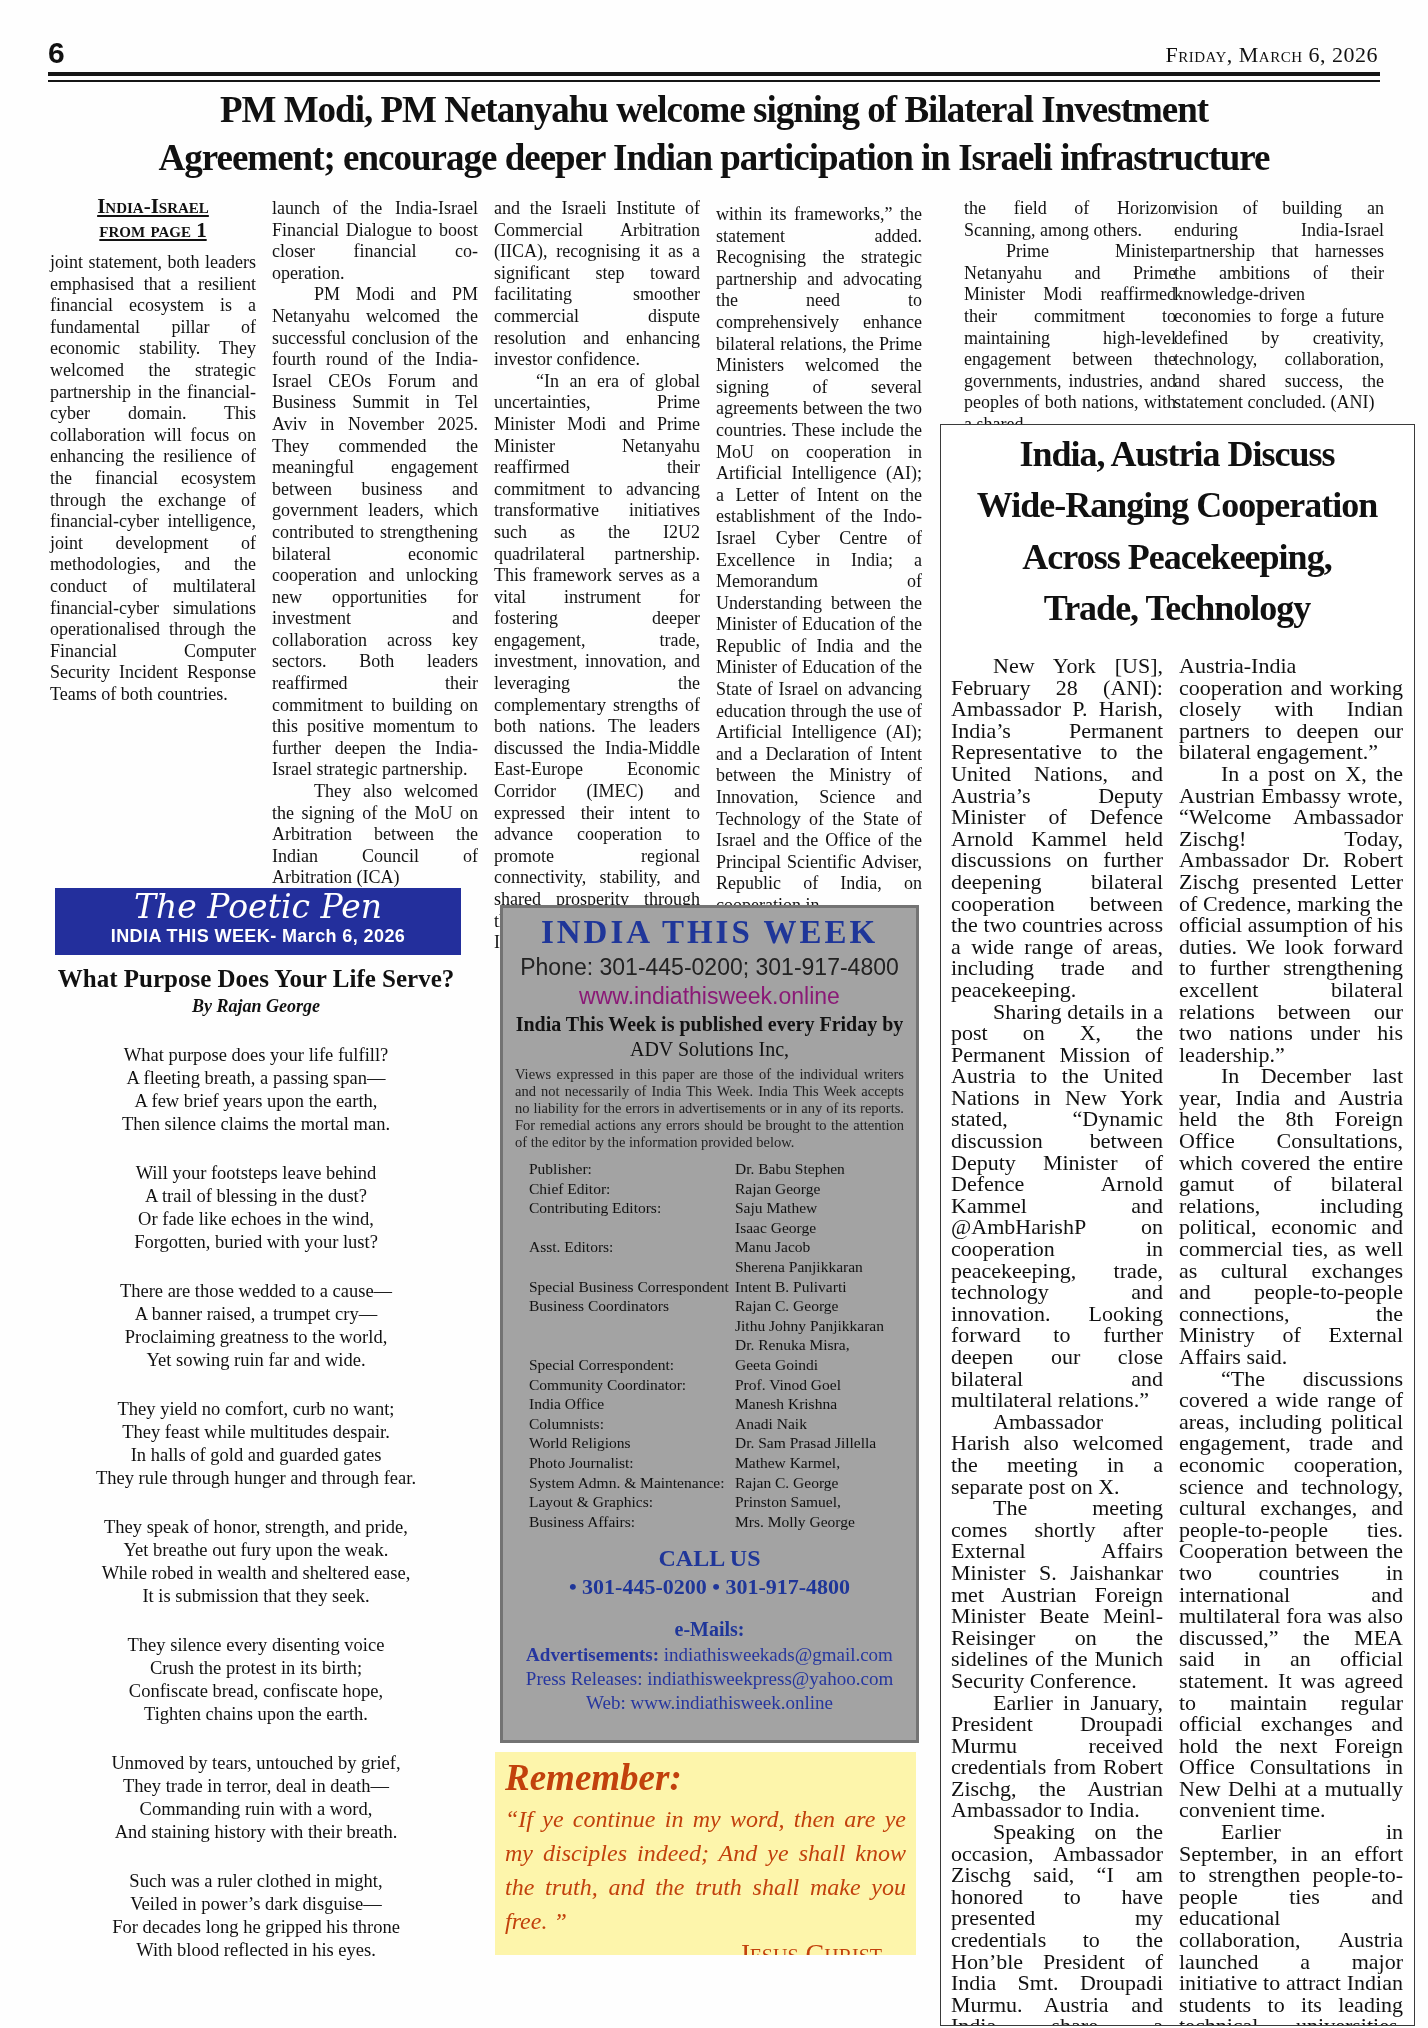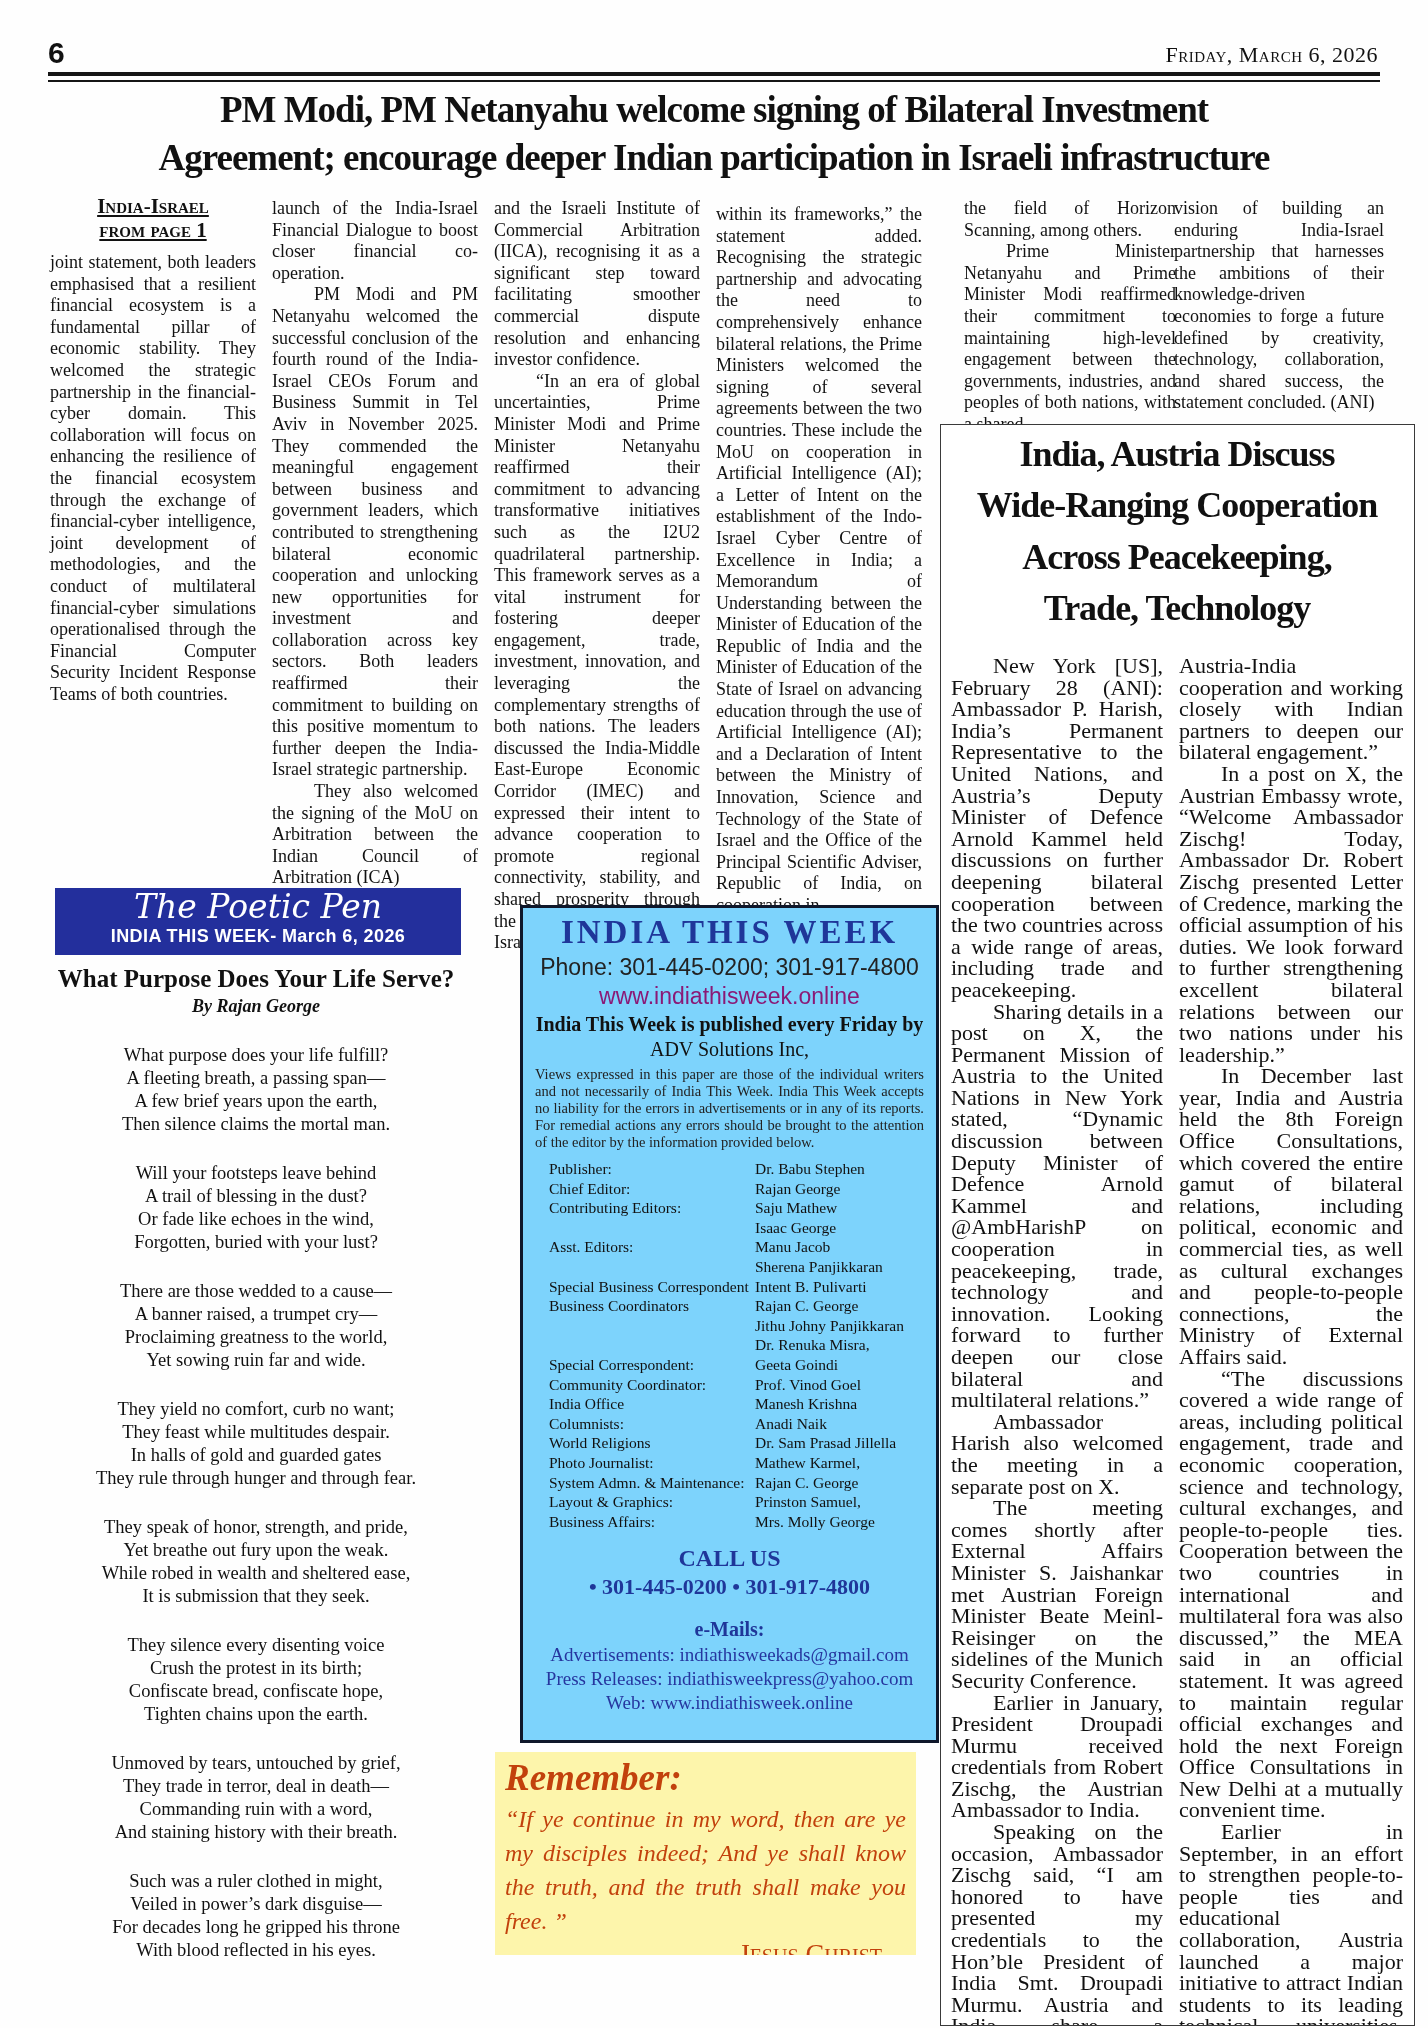--- a/index.html
+++ b/index.html
@@ -44,38 +44,38 @@
   .banner-script{font-style:italic;font-size:33px;line-height:37px;padding-top:0;
                  font-family:"DejaVu Serif",serif;}
   .banner-sub{font-family:"Liberation Sans",sans-serif;font-weight:bold;font-size:18px;
               line-height:22px;letter-spacing:.4px;}
   .poem{position:absolute;left:50px;top:964px;width:412px;text-align:center;}
   .poem-title{font-weight:bold;font-size:25px;line-height:30px;}
   .poem-byline{font-weight:bold;font-style:italic;font-size:18px;line-height:24px;}
   .stanza{margin-top:26px;font-size:18.5px;line-height:23px;}
   
   .itw{position:absolute;left:500px;top:905px;width:419px;height:838px;
-       background:#7dd3fc;border:3px solid #0f172a;box-sizing:border-box;
-       overflow:hidden;text-align:center;margin-left:20px;}
+       background:#a3a3a3;border:3px solid #737373;box-sizing:border-box;
+       overflow:hidden;text-align:center;}
   .itw-title{color:#1f3699;font-weight:bold;font-size:33px;line-height:40px;
              letter-spacing:3px;margin-top:4px;}
   .itw-phone{font-family:"Liberation Sans",sans-serif;font-size:23px;line-height:30px;color:#222;}
   .itw-web{font-family:"Liberation Sans",sans-serif;font-size:23px;line-height:29px;color:#8a1976;}
   .itw-pub1{font-weight:bold;font-size:20px;line-height:26px;color:#111;}
   .itw-pub2{font-size:20px;line-height:25px;color:#111;}
   .itw-disc{font-size:14.5px;line-height:17px;text-align:justify;margin:4px 12px 0 12px;color:#222;}
   .staff{margin:8px 0 0 26px;text-align:left;}
   .staff-row{display:flex;font-size:15.5px;line-height:19.6px;}
   .staff-role{width:206px;flex:0 0 auto;}
   .staff-name{flex:1;}
   .callus-title{color:#1f3699;font-weight:bold;font-size:24px;line-height:30px;margin-top:12px;}
   .callus-nums{color:#1f3699;font-weight:bold;font-size:22px;line-height:28px;}
   .emails-title{color:#1f3699;font-weight:bold;font-size:20px;line-height:28px;margin-top:14px;}
   .email-line{color:#26369f;font-size:19px;line-height:24px;}
-  .email-line b{font-weight:normal;text-align:center;}
+  .email-line b{font-weight:bold;text-align:center;}
   
   .remember{position:absolute;left:495px;top:1752px;width:421px;height:203px;
             background:#fdf5ab;color:#c2410c;overflow:hidden;}
   .rem-title{font-weight:bold;font-style:italic;font-size:37px;line-height:44px;
              padding:4px 0 0 10px;}
   .rem-quote{font-style:italic;font-size:24px;line-height:34px;padding:2px 10px 0 10px;
              text-align:justify;}
   .rem-attr{font-variant:small-caps;font-size:28px;line-height:32px;text-align:right;
             padding-right:34px;}
 </style>

